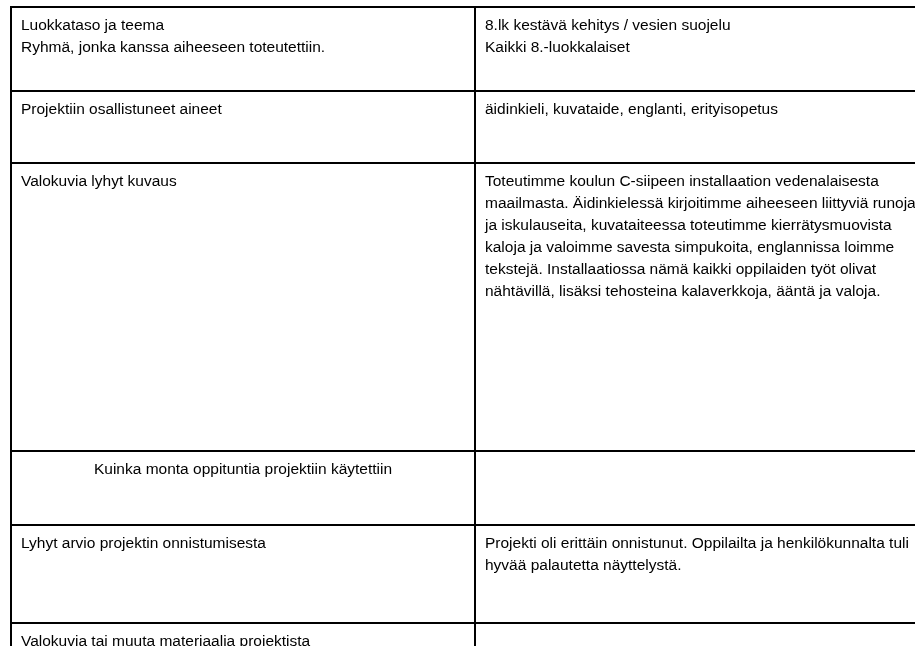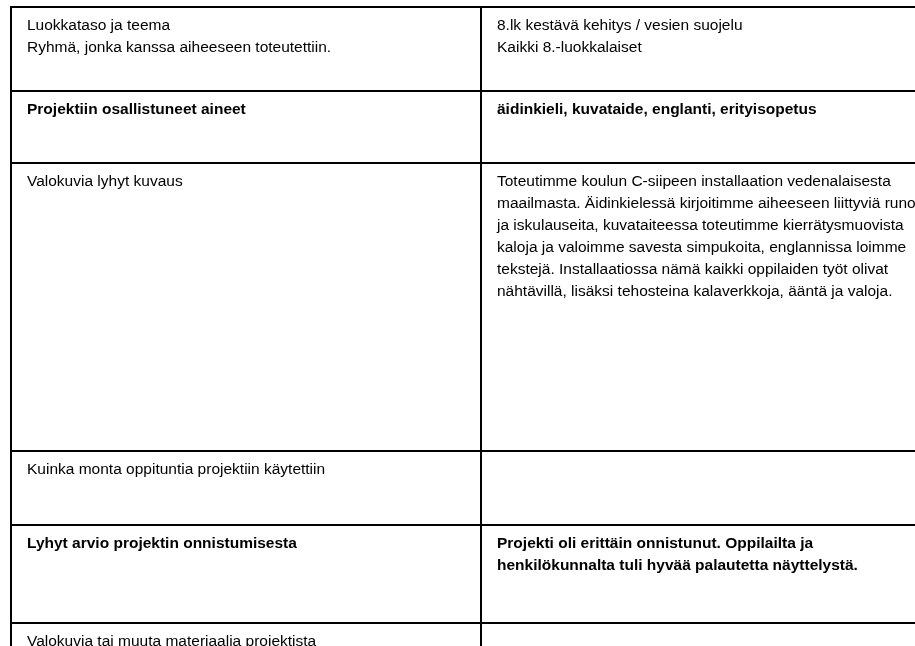--- a/index.html
+++ b/index.html
@@ -25,21 +25,21 @@
     border-collapse: collapse;
     table-layout: fixed;
     width: 894px;
     margin-left: 10px;
     margin-top: 6px;
     border: 2px solid #000000;
   }
   table.project-table td {
     border: 2px solid #000000;
     vertical-align: top;
-    padding: 6px 9px 8px 15px;
+    padding: 6px 9px 8px 9px;
     font-size: 15.5px;
     line-height: 1.42;
     color: #000000;
   }
   td.col-label {
     width: 444px;
   }
   td.col-value {
     width: 432px;
   }
@@ -50,24 +50,24 @@
 
   .cell-line {
     display: block;
     white-space: pre-wrap;
   }
   .empty-cell {
     min-height: 18px;
   }
   
   tr.row-0 td { height: 68px; }
-  tr.row-1 td { height: 56px; font-weight: bold; }
+  tr.row-1 td { height: 56px; }
   tr.row-2 td { height: 272px; }
-  tr.row-3 td { height: 58px; }
-  tr.row-4 td { height: 82px; font-weight: bold; }
+  tr.row-3 td { height: 58px; text-align: center; }
+  tr.row-4 td { height: 82px; }
   tr.row-5 td { height: 56px; }
 </style>
 </head>
 <body>
 
 <div class="page">
   <table class="project-table">
     <tbody>
 
       <tr class="row-0">

